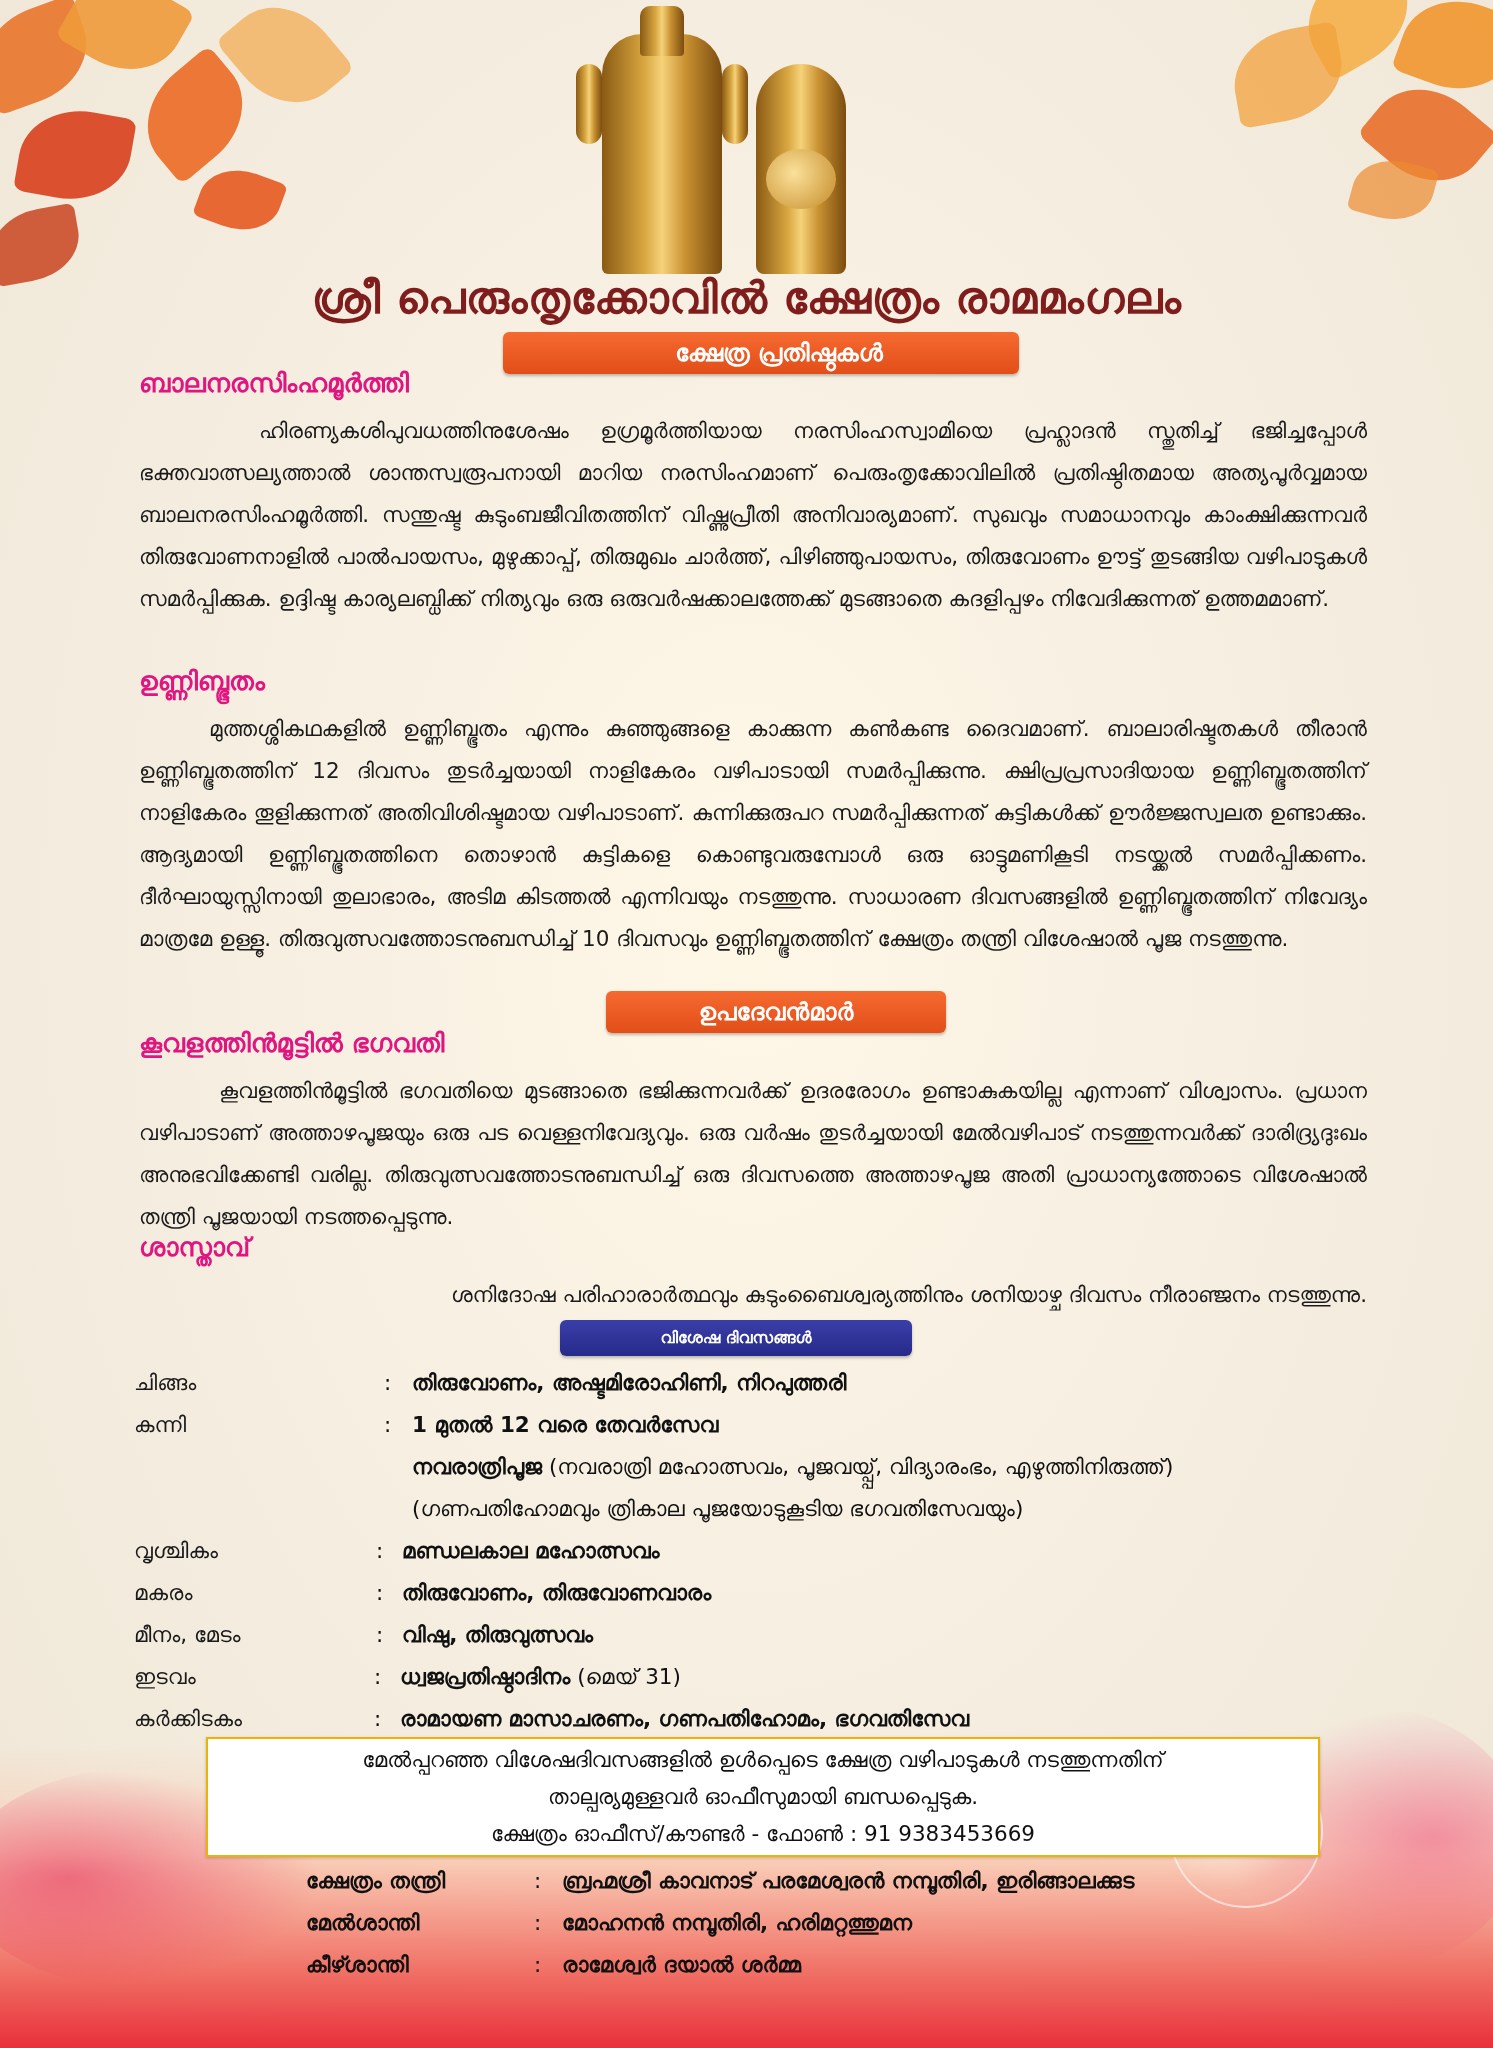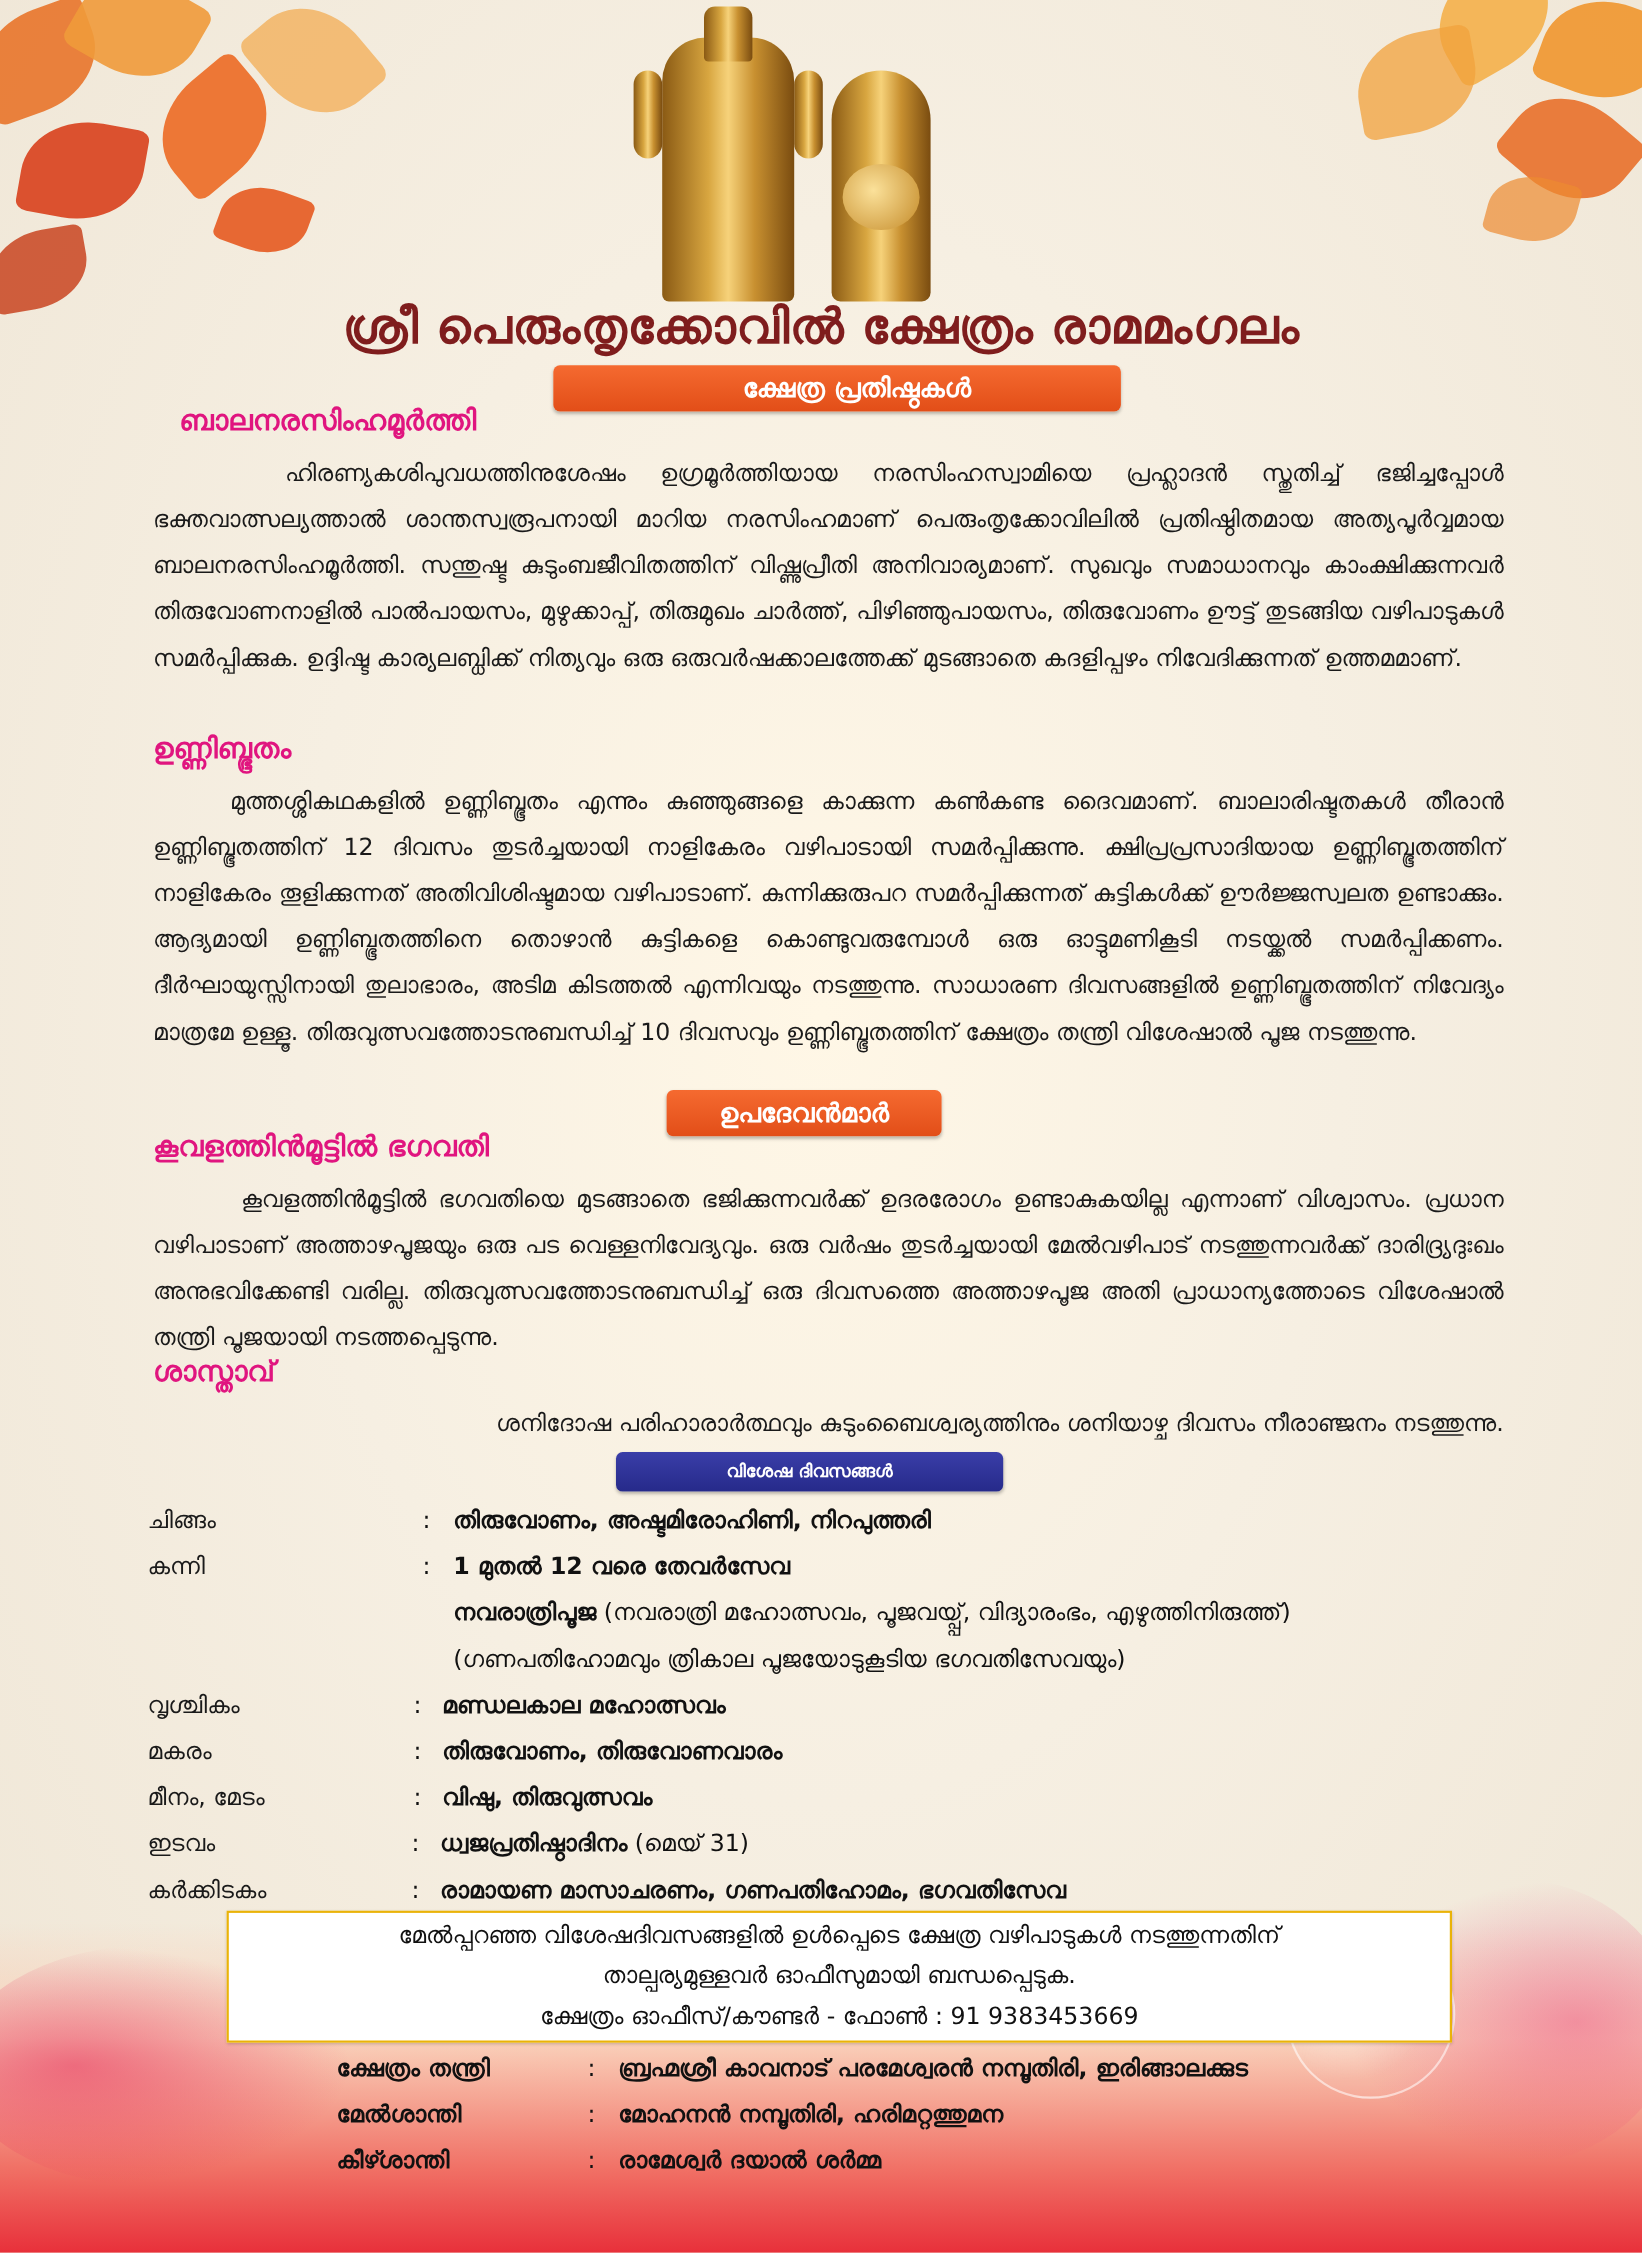--- a/index.html
+++ b/index.html
@@ -47,32 +47,32 @@
     position: absolute; left: 0; right: 0; top: 272px; text-align: center;
     font-size: 44px; font-weight: bold; color: #7f1d1d; letter-spacing: 0.5px;
   }
   .banner {
     position: absolute; color: #fff; font-weight: bold; text-align: center;
     border-radius: 6px; box-shadow: 0 2px 3px rgba(0,0,0,0.25);
   }
   .banner.orange { background: linear-gradient(to bottom, #f56a30, #e24e18); }
   .banner.blue { background: linear-gradient(to bottom, #3a3ea8, #262a8a); }
   .banner-1 { left: 503px; top: 332px; width: 480px; height: 42px; line-height: 42px; font-size: 24px; padding-left: 36px; }
-  .banner-2 { left: 606px; top: 991px; width: 250px; height: 42px; line-height: 42px; font-size: 24px; }
+  .banner-2 { left: 606px; top: 991px; width: 340px; height: 42px; line-height: 42px; font-size: 24px; font-family: Liberation Serif, serif; }
   .banner-3 { left: 560px; top: 1320px; width: 352px; height: 36px; line-height: 36px; font-size: 16px; }
 
   .heading {
     position: absolute; left: 139px; font-size: 26px; font-weight: bold; color: #e0157f;
   }
   .para {
     position: absolute; left: 139px; width: 1228px;
     font-size: 21.5px; line-height: 42px; text-align: justify; color: #1a1a1a;
   }
   .para .indent { display: inline-block; width: 120px; }
-  .h-bala { top: 368px; margin-left: 24px; }
+  .h-bala { top: 368px; }
   .p-bala { top: 410px; }
   .h-unni { top: 666px; }
   .p-unni { top: 708px; }
   .h-koova { top: 1028px; }
   .p-koova { top: 1070px; }
   .h-sastha { top: 1232px; }
   .p-sastha { top: 1274px; text-align: right; }
 
   .days { position: absolute; left: 134px; top: 1362px; width: 1230px; }
   .day-row { position: relative; height: 42px; font-size: 21.5px; line-height: 42px; }

